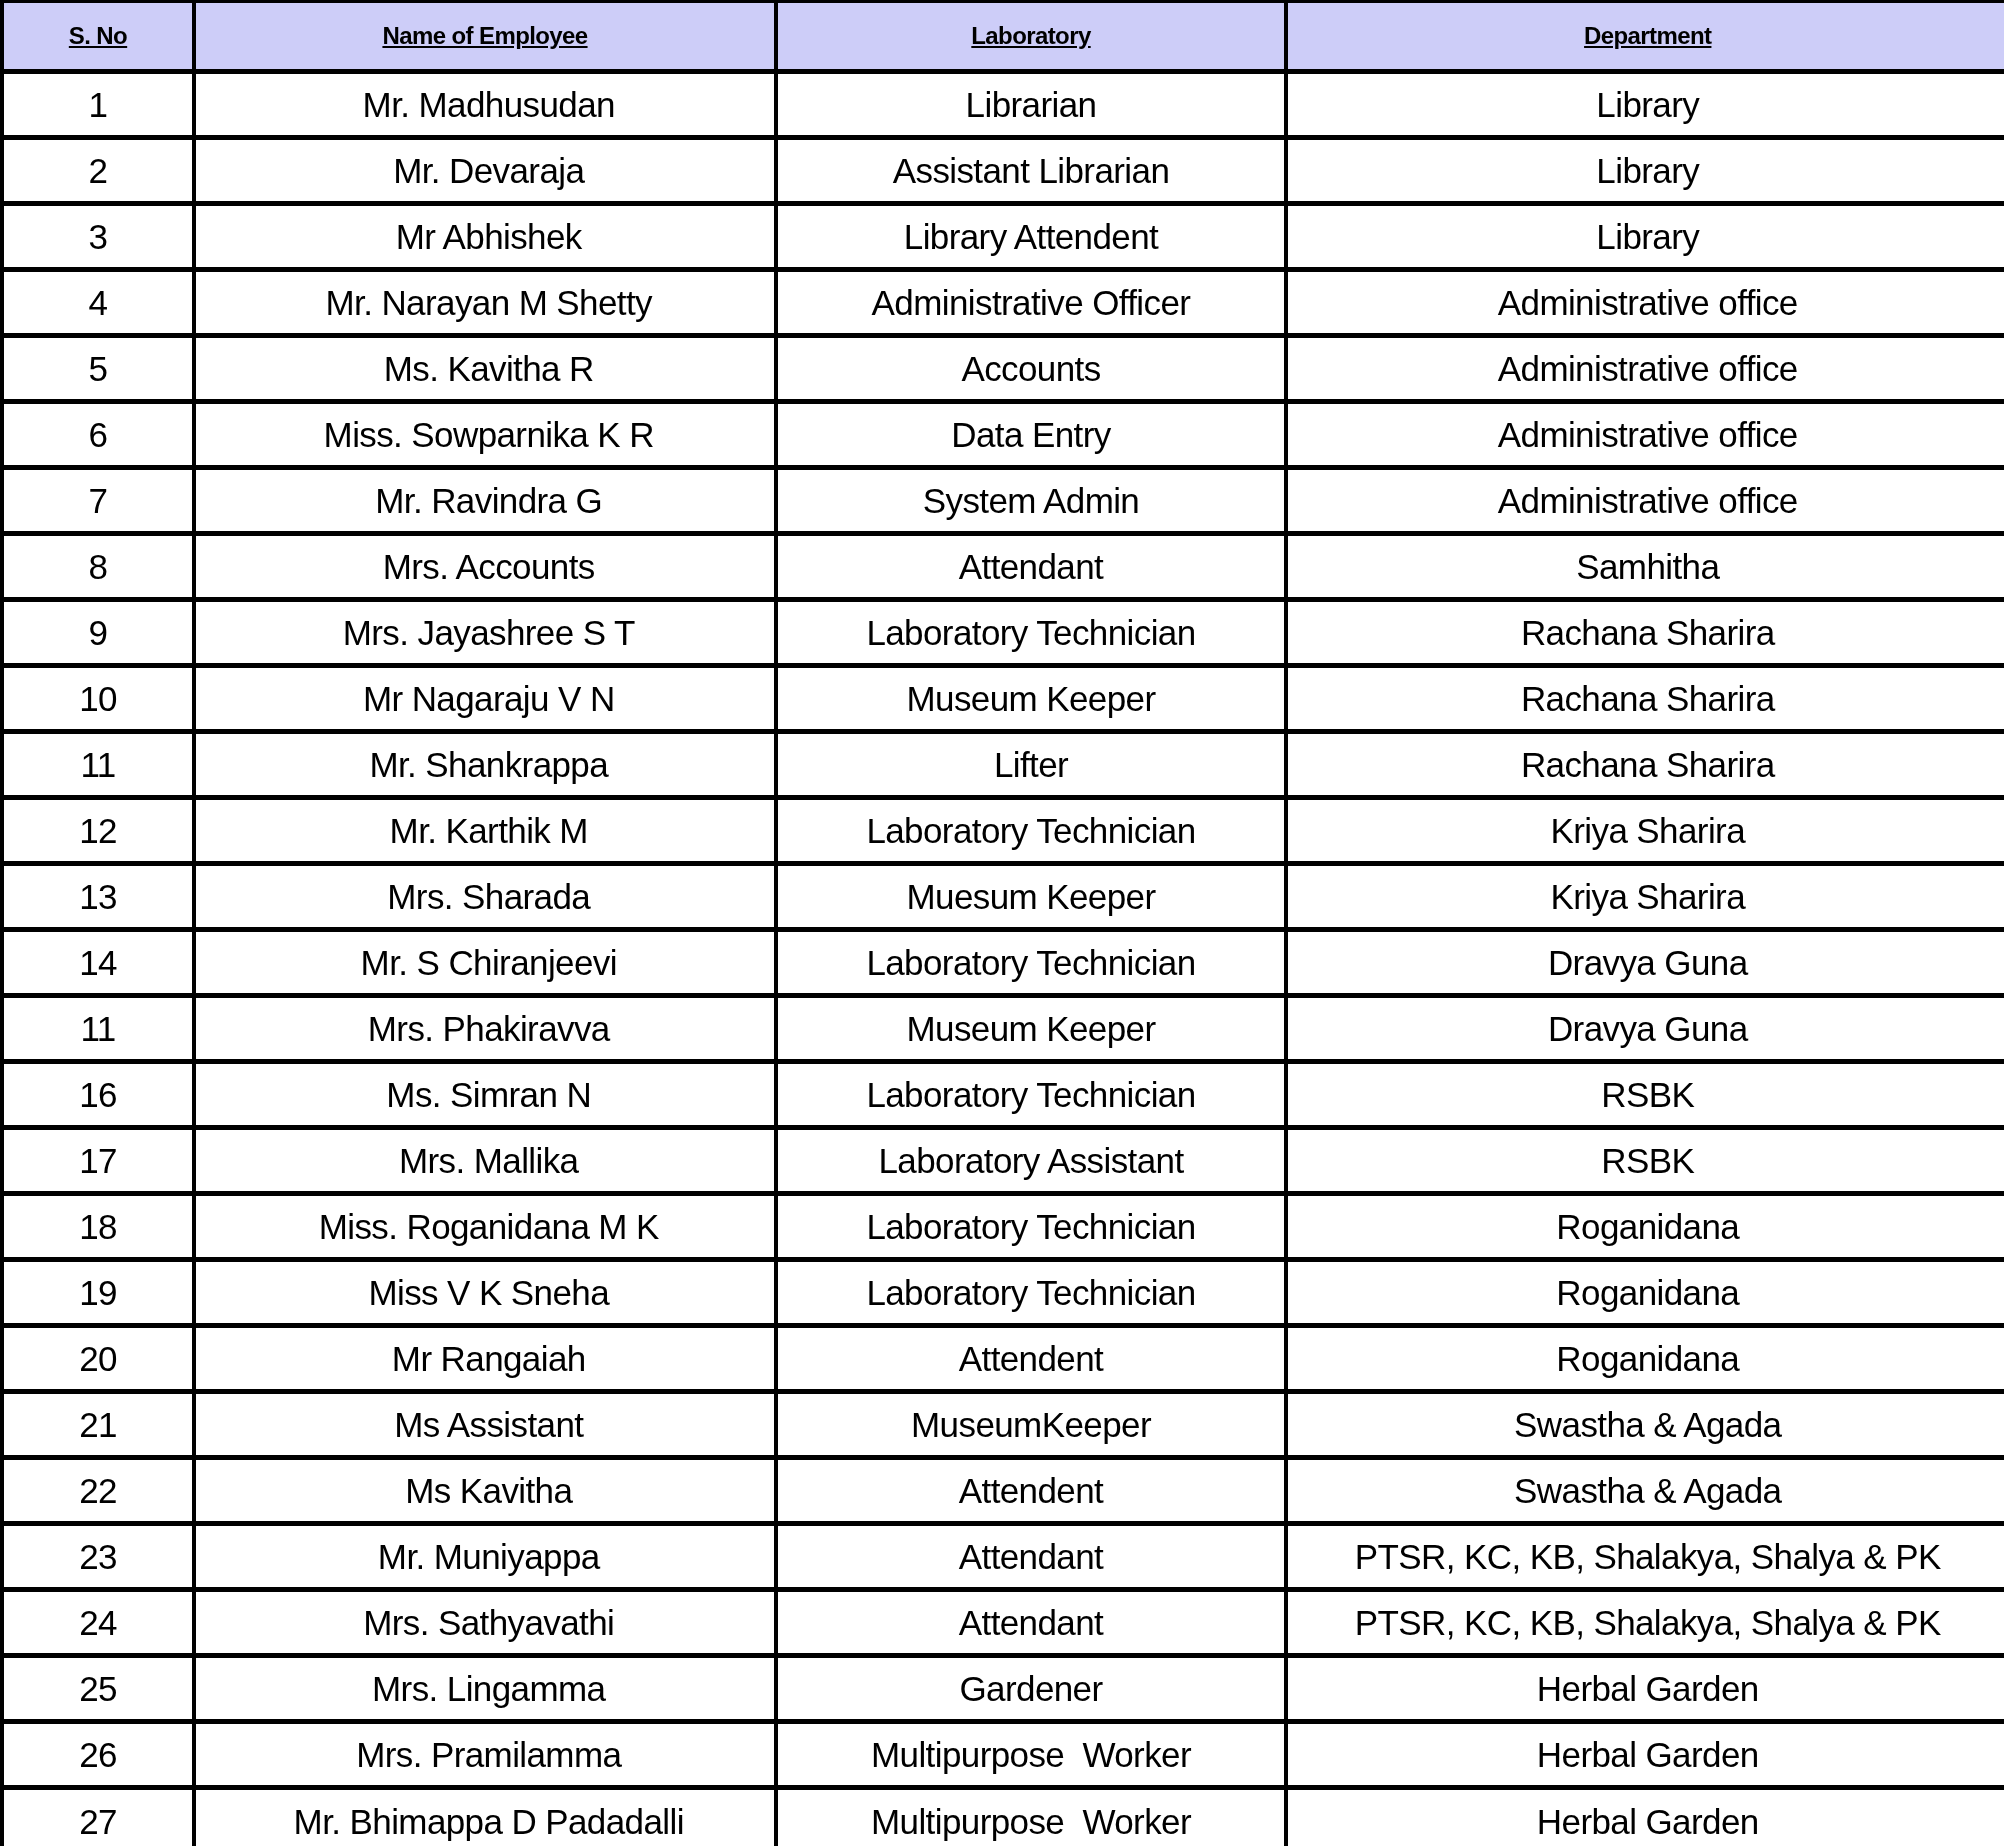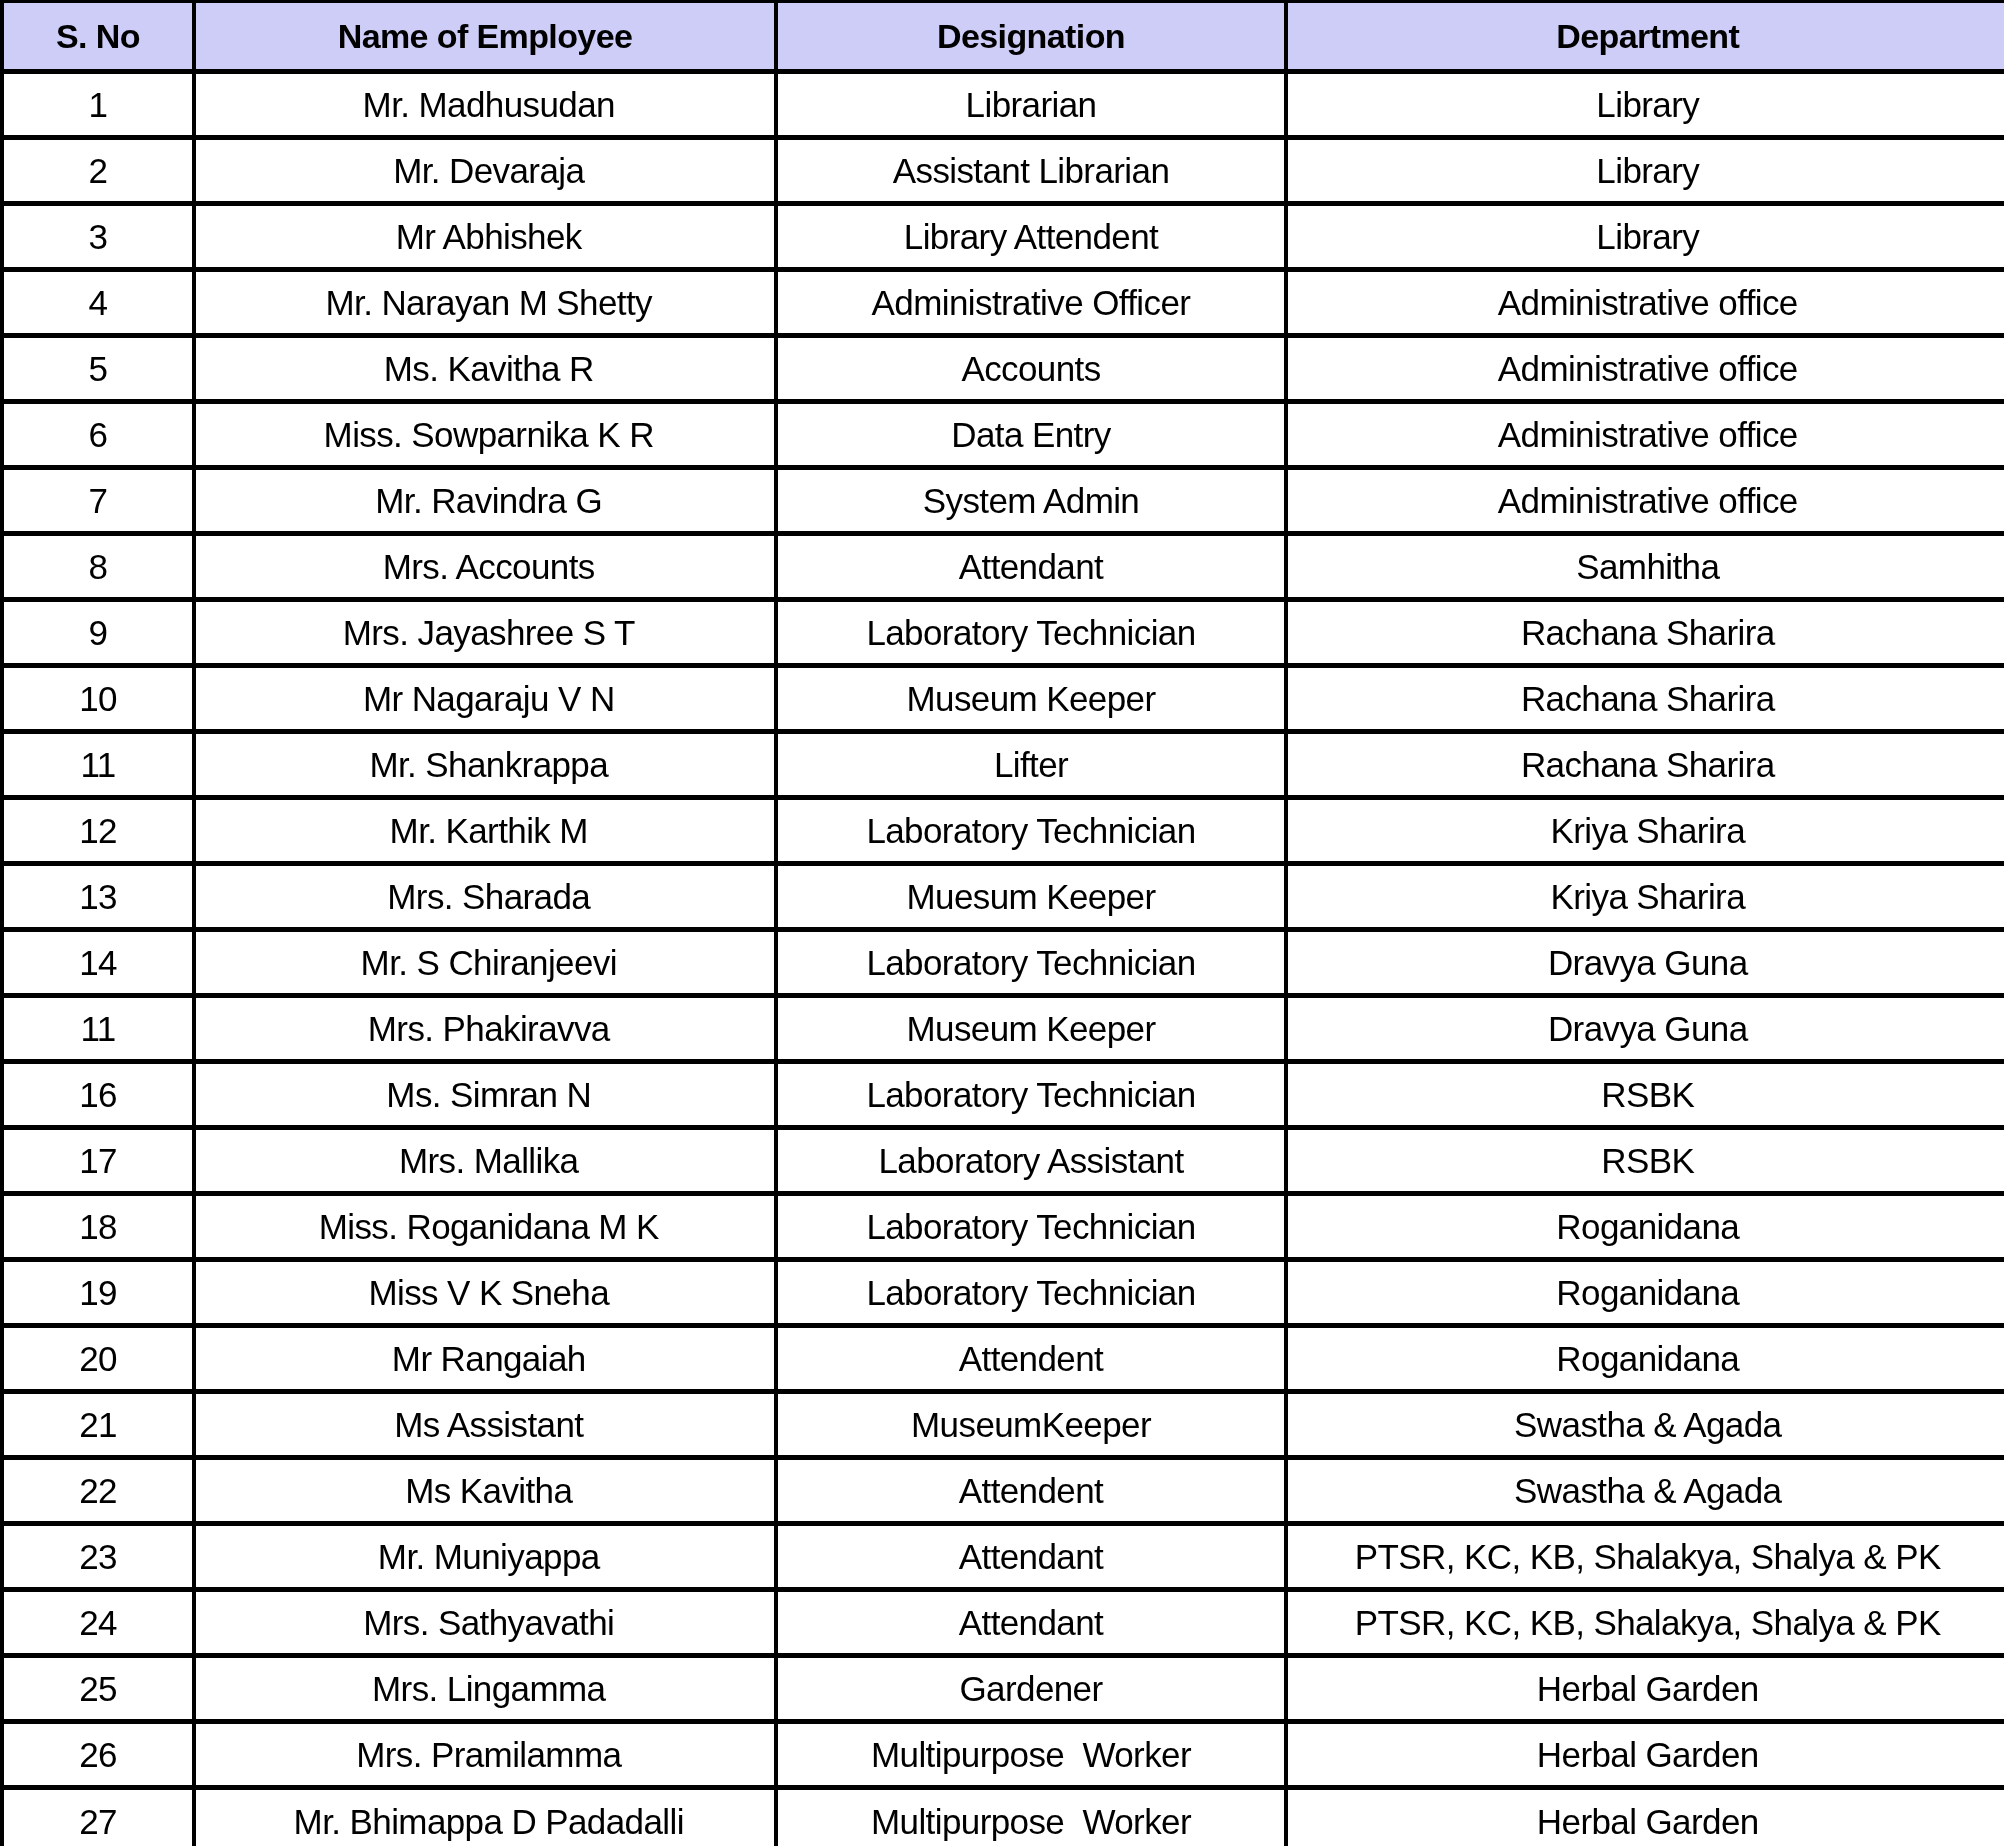--- a/index.html
+++ b/index.html
@@ -36,22 +36,23 @@
     vertical-align: middle;
     font-size: 35px;
     letter-spacing: -0.6px;
     text-align: center;
     padding: 0;
   }
   thead th {
     border-top: 3.1px solid #000;
     background: var(--header-bg, #cdcdf8);
     font-weight: bold;
-    font-size: 34px;
+    font-size: 24px;
     height: 66px;
+    text-decoration: underline;
   }
   tbody tr { height: 66px; }
   td.cell-name {
     text-align: center;
     padding-left: 7.5px;
   }
 </style>
 </head>
 <body>
 
@@ -59,21 +60,21 @@
   <colgroup>
     <col class="c-sno">
     <col class="c-name">
     <col class="c-desig">
     <col class="c-dept">
   </colgroup>
   <thead>
     <tr>
       <th>S. No</th>
       <th>Name of Employee</th>
-      <th>Designation</th>
+      <th>Laboratory</th>
       <th>Department</th>
     </tr>
   </thead>
   <tbody>
   <tr>
     <td class="cell-sno">1</td>
     <td class="cell-name">Mr. Madhusudan</td>
     <td class="cell-desig">Librarian</td>
     <td class="cell-dept">Library</td>
   </tr>

